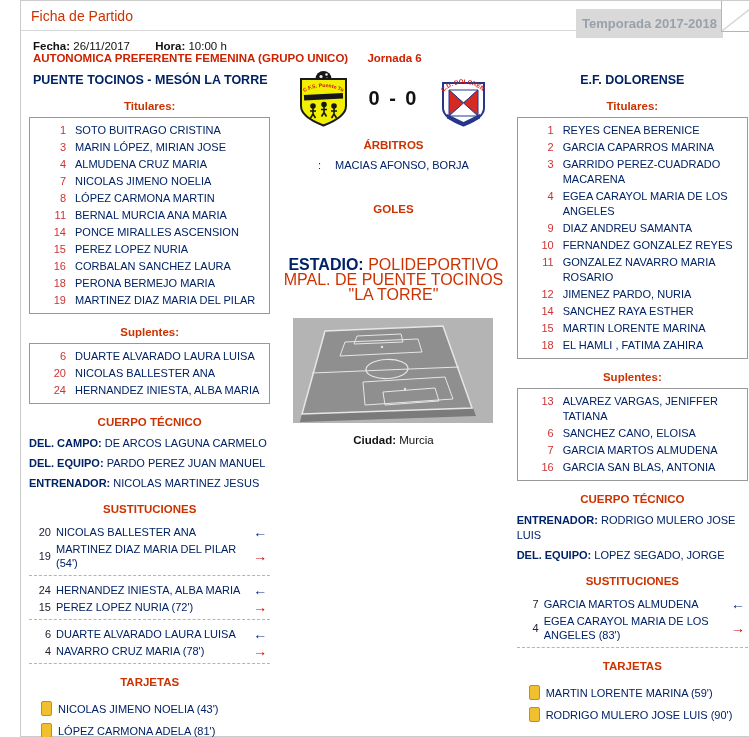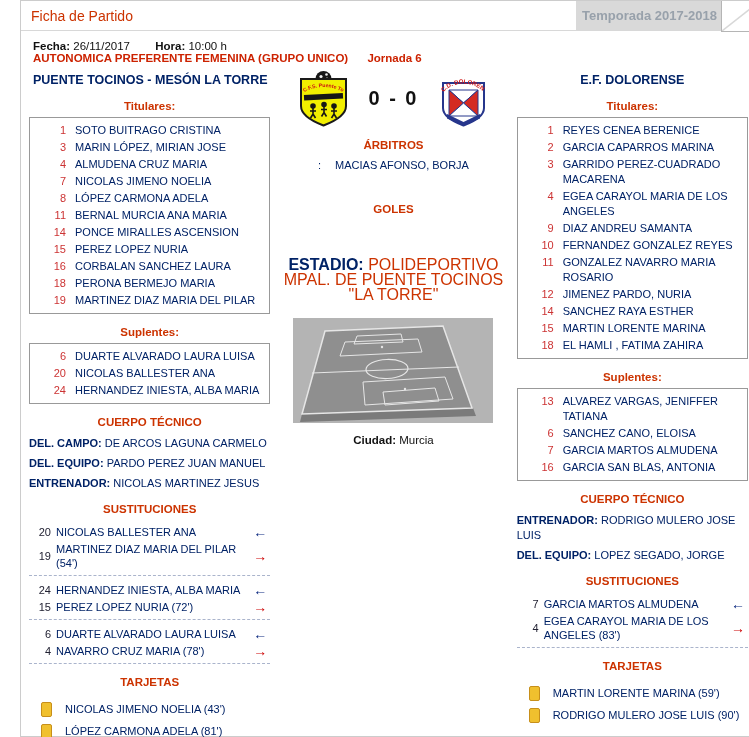--- a/index.html
+++ b/index.html
@@ -2,21 +2,21 @@
 <html><head>
 <meta charset="utf-8">
 <style>
   html,body{margin:0;padding:0;background:#fff;}
   body{width:749px;height:737px;overflow:hidden;
        font-family:"Liberation Sans","DejaVu Sans",sans-serif;font-size:11px;color:#222;}
   .page{position:relative;width:747px;height:735px;border-left:1px solid #ccc;border-top:1px solid #ccc;border-bottom:1px solid #ccc;background:#fff;margin-left:20px;}
   .b{font-weight:bold;}
   .topbar{position:relative;height:29px;border-bottom:1px solid #d8d8d8;}
   .page-title{position:absolute;left:10px;top:7px;color:#cc3300;font-size:14px;}
-  .season-box{position:absolute;right:45px;top:0;width:147px;height:29px;background:#d9d9d9;
+  .season-box{position:absolute;right:45px;top:8px;width:147px;height:29px;background:#d9d9d9;
               color:#98a1ab;font-weight:bold;font-size:13px;text-align:center;line-height:29px;}
   .corner-fold{position:absolute;right:8px;top:0;width:38px;height:30px;background:#fff;
                border-left:1px solid #b5b5b5;border-bottom:1px solid #b5b5b5;cursor:pointer;}
   .meta-row{display:flex;justify-content:space-between;align-items:baseline;padding:9px 12px 2px 12px;flex-direction:column;}
   .meta-left{font-size:11.5px;color:#111;}
   .meta-left .gap{margin-left:22px;}
   .meta-right{font-size:11.5px;color:#cc2200;font-weight:bold;text-align:right;}
   .meta-right .round{margin-left:16px;}
   .columns{display:flex;align-items:flex-start;}
   .col-left{width:252px;box-sizing:border-box;padding:2px 2px 0 8px;}
@@ -35,21 +35,21 @@
   .subs-list{margin-top:6px;}
   .sub-pair{border-bottom:1px dashed #aab4cc;padding:2px 0 4px 0;margin-bottom:3px;}
   .sub-row{display:grid;grid-template-columns:22px 1fr 20px;column-gap:5px;align-items:center;
            font-size:11px;line-height:14px;padding:1.5px 0;text-align:left;}
   .sub-num{color:#223;text-align:right;}
   .sub-name{color:#002266;}
   .arrow{font-weight:bold;font-size:14px;text-align:center;}
   .arrow.in{color:#001f7a;}
   .arrow.out{color:#cc0000;}
   .cards-list{margin-top:10px;text-align:left;}
-  .card-row{display:flex;align-items:center;gap:13px;padding:3px 0 3px 12px;font-size:11px;color:#002266;line-height:16px;}
+  .card-row{display:flex;gap:6px;padding:3px 0 3px 12px;font-size:11px;color:#002266;line-height:16px;}
   .card-icon{width:9px;height:13px;background:#f0c02e;border:1px solid #c78f1a;border-radius:2px;flex:none;}
   .score-row{display:flex;align-items:center;justify-content:center;gap:16px;margin-top:4px;}
   .logo{width:57px;height:57px;display:block;}
   .score{font-size:20px;font-weight:bold;color:#111;letter-spacing:2px;}
   .referee-line{font-size:11px;color:#002266;margin-top:8px;}
   .referee-line .pfx{margin-right:14px;}
   .goles-header{margin-top:32px;}
   .stadium-line{margin-top:42px;font-size:16px;line-height:15px;padding:0 6px;}
   .stadium-label{font-weight:bold;color:#002266;}
   .red-text{color:#cc3300;}
@@ -109,21 +109,21 @@
             <span class="p-name">ALMUDENA CRUZ MARIA</span>
           </div>
 
           <div class="p-row">
             <span class="p-num">7</span>
             <span class="p-name">NICOLAS JIMENO NOELIA</span>
           </div>
 
           <div class="p-row">
             <span class="p-num">8</span>
-            <span class="p-name">LÓPEZ CARMONA ADELA</span>
+            <span class="p-name">LÓPEZ CARMONA MARTIN</span>
           </div>
 
           <div class="p-row">
             <span class="p-num">11</span>
             <span class="p-name">BERNAL MURCIA ANA MARIA</span>
           </div>
 
           <div class="p-row">
             <span class="p-num">14</span>
             <span class="p-name">PONCE MIRALLES ASCENSION</span>

